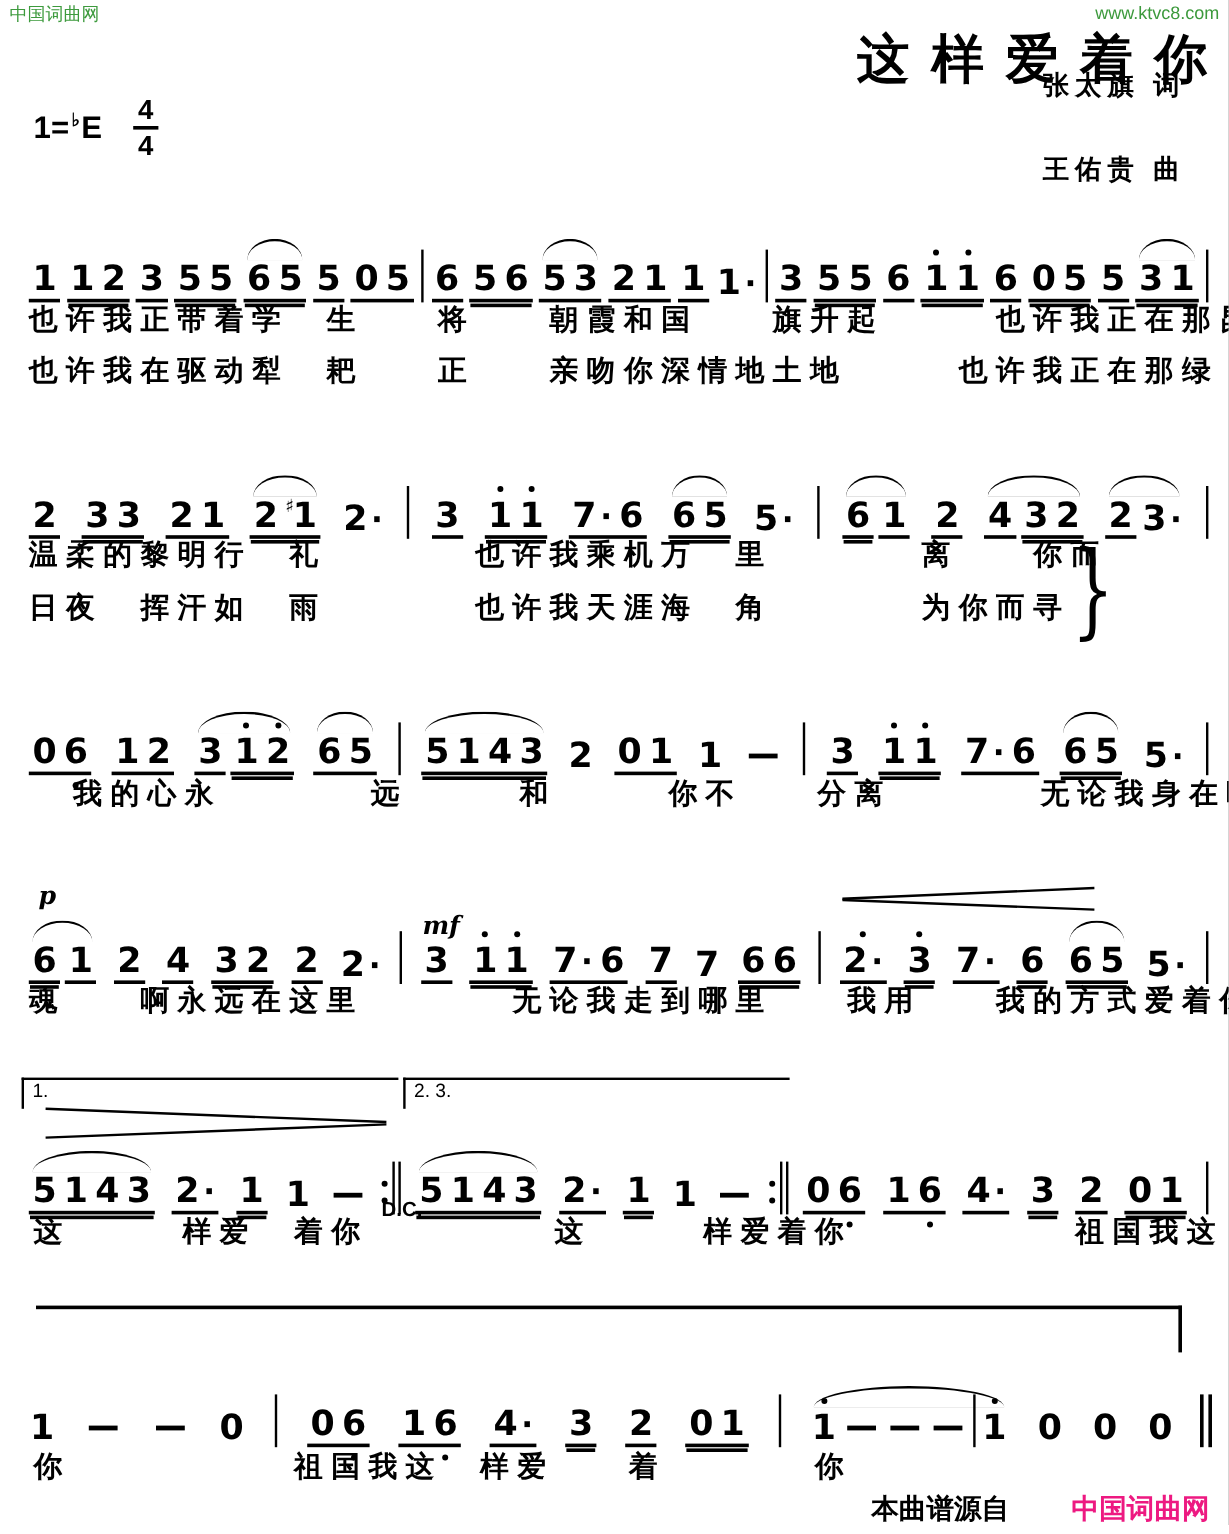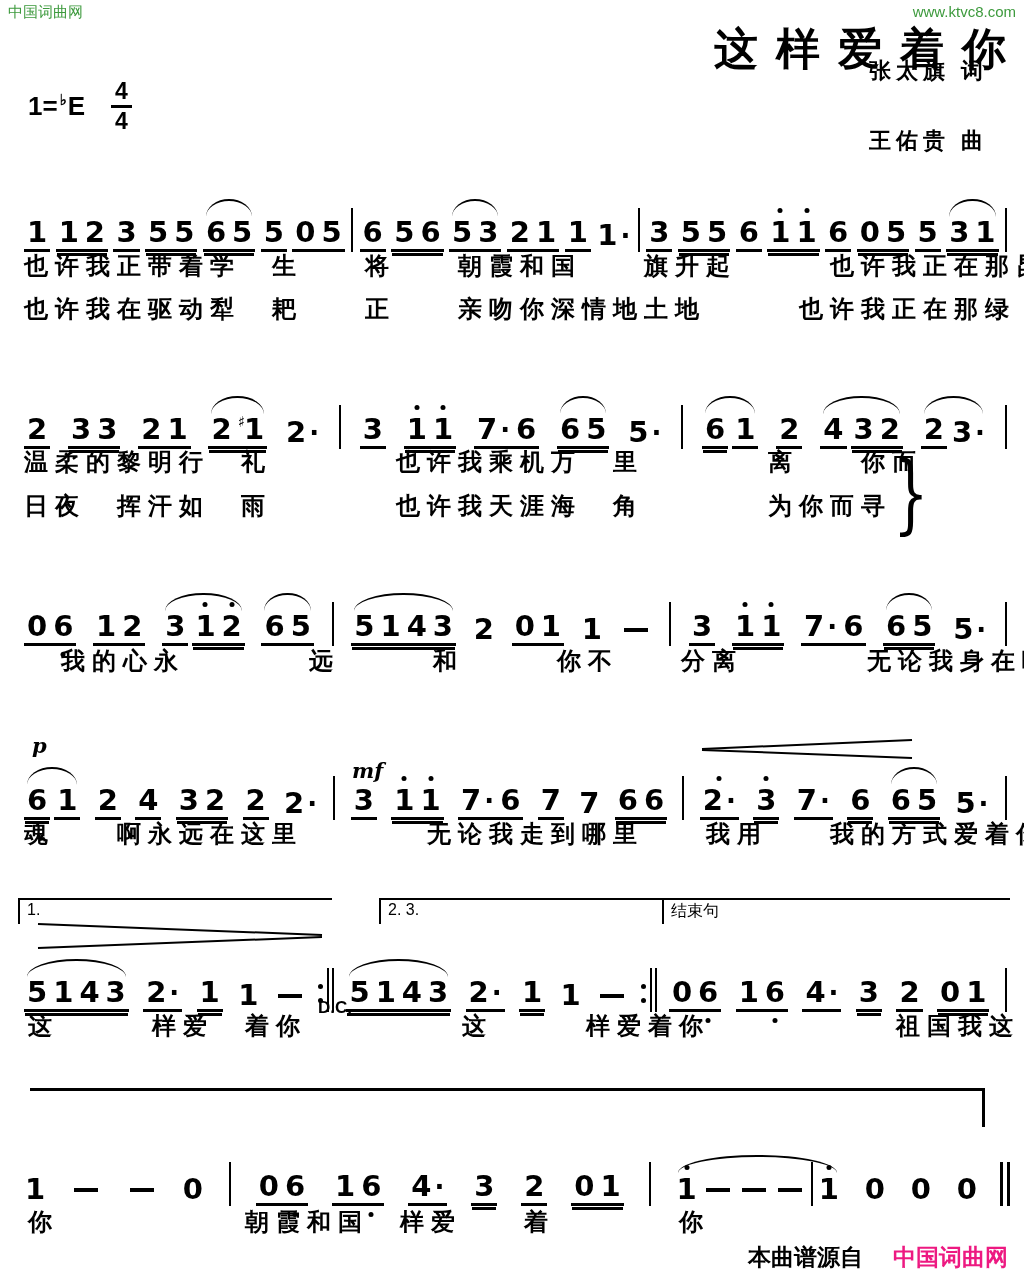--- a/index.html
+++ b/index.html
@@ -47,21 +47,21 @@
   
   .dyn{position:absolute;font-family:"DejaVu Serif",serif;font-style:italic;font-weight:bold;font-size:21px;}
   .volta{position:absolute;border-top:2px solid #000;border-left:2px solid #000;height:26px;
          font-size:16px;padding:1px 0 0 7px;box-sizing:border-box;}
   .dc{position:absolute;font-size:17px;font-weight:bold;}
   .brace{position:absolute;font-size:56px;font-weight:normal;transform:scaleY(1.55);transform-origin:top;
          font-family:"DejaVu Serif",serif;}
   .endline{position:absolute;border-top:3px solid #000;border-right:3px solid #000;height:36px;}
   .hairpin{position:absolute;}
   
-  .footer{position:absolute;right:16px;top:1242px;display:flex;gap:30px;font-size:23px;font-weight:bold;}
+  .footer{position:absolute;right:16px;top:1242px;display:flex;gap:52px;font-size:23px;font-weight:bold;}
   .footer .pink{color:#ed1981;}
 </style>
 </head>
 <body>
 
 <div class="page">
 
   <div class="abs site">中国词曲网</div>
   <div class="abs url">www.ktvc8.com</div>
   <div class="abs title">这样爱着你</div>
@@ -365,22 +365,21 @@
           <span class="note"><span class="dgt">6</span></span>
           <span class="note"><span class="dgt">5</span></span>
         </span>
       </span>
       <span class="note"><span class="dgt">5</span><span class="aug">·</span></span>
       <span class="bar"></span>
     </div>
   <div class="lyr" style="left:24px;top:818px;">魂　　啊永远在这里　　　　无论我走到哪里　　我用　　我的方式爱着你</div>
 
   <div class="volta" style="left:18px;top:898px;width:314px;"><span>1.</span></div>
-  <div class="volta" style="left:336px;top:898px;width:322px;margin-left:43px;"><span>2. 3.</span></div>
-  <div class="volta" style="left:662px;top:898px;width:348px;"><span>结束句</span></div>
+  <div class="volta" style="left:336px;top:898px;width:322px;"><span>2. 3.</span></div>
   <svg class="hairpin" style="left:36px;top:920px;" width="288" height="32">
     <line x1="2" y1="4" x2="286" y2="15" stroke="#000" stroke-width="2"></line>
     <line x1="2" y1="28" x2="286" y2="17" stroke="#000" stroke-width="2"></line>
   </svg>
   <div class="noterow" style="top:956px;">
       <span class="slur">
         <span class="grp u2">
           <span class="note"><span class="dgt">5</span></span>
           <span class="note"><span class="dgt">1</span></span>
           <span class="note"><span class="dgt">4</span></span>
@@ -491,20 +490,20 @@
         <span class="note"><span class="dgt">1</span><i class="od up"></i></span>
       </span>
       <span class="note"><span class="dgt">0</span></span>
       <span class="note"><span class="dgt">0</span></span>
       <span class="note"><span class="dgt">0</span></span>
       <span class="finalbar">
         <i></i>
         <i></i>
       </span>
     </div>
-  <div class="lyr" style="left:28px;top:1206px;">你　　　　　　朝霞和国　样爱　　着　　　　你</div>
+  <div class="lyr" style="left:28px;top:1206px;">你　　　　　　祖国我这　样爱　　着　　　　你</div>
 
   <div class="footer">
     <span>本曲谱源自</span>
     <span class="pink">中国词曲网</span>
   </div>
 
 </div>
 
 </body></html>

